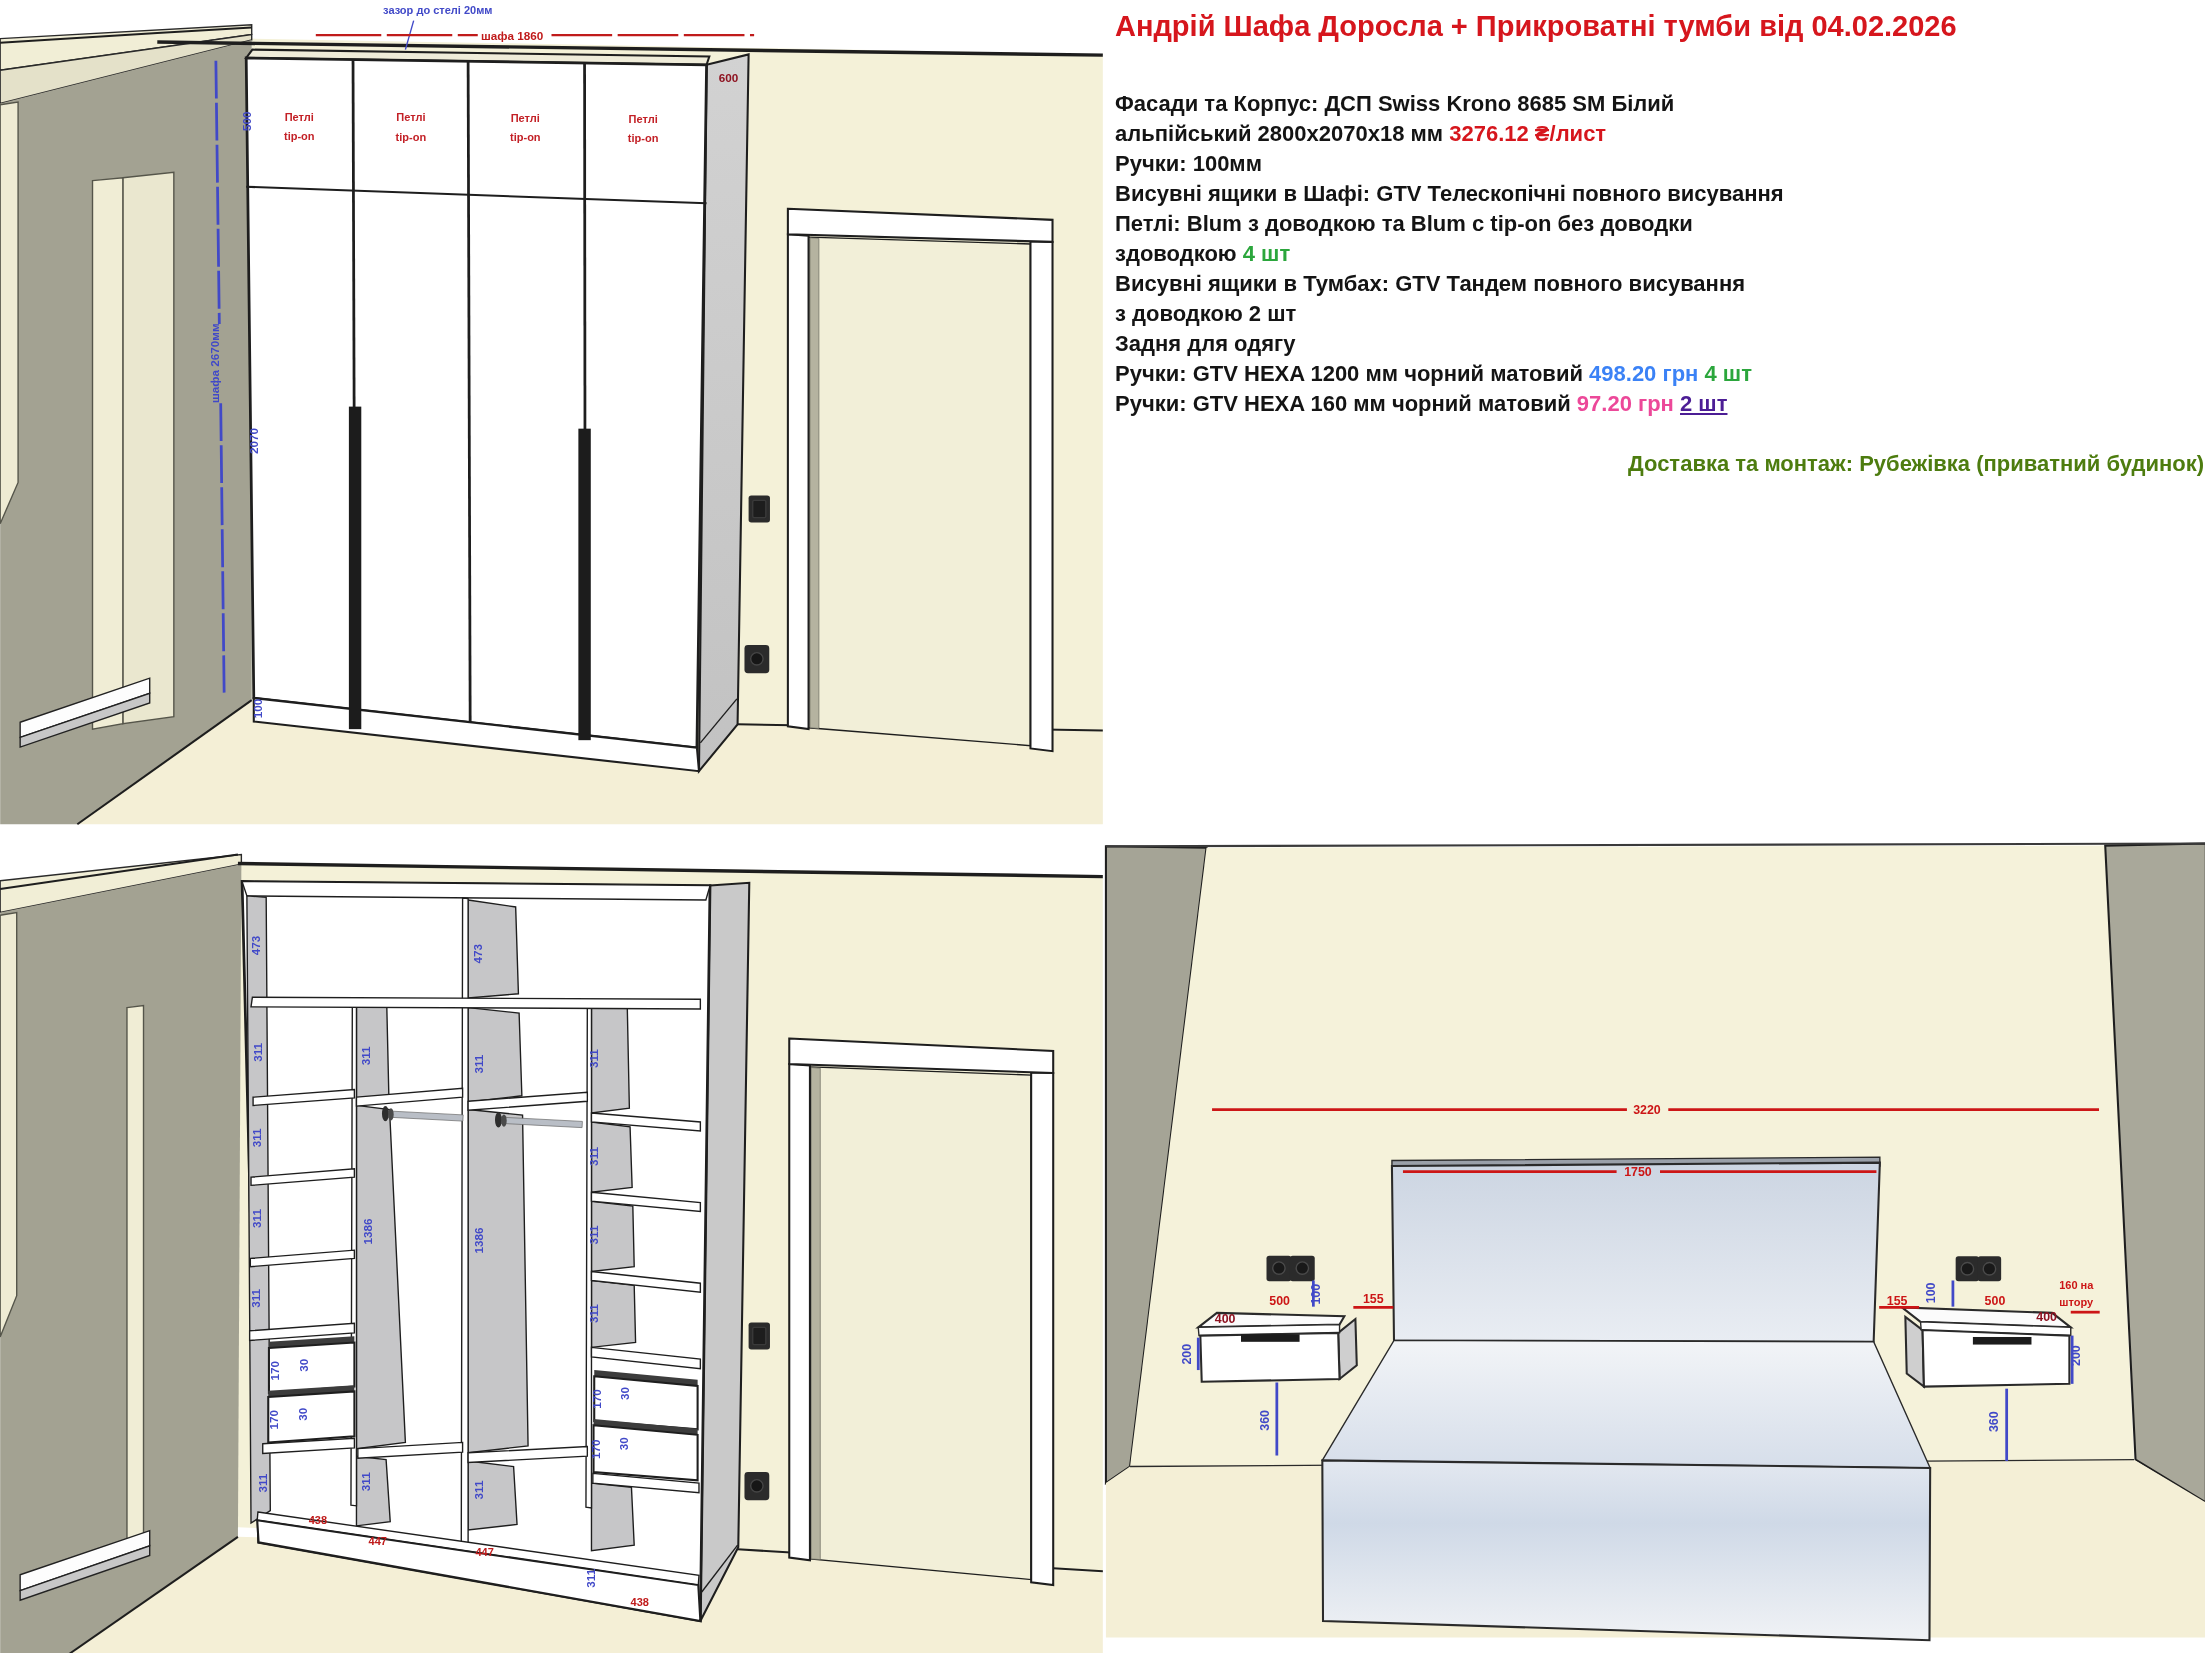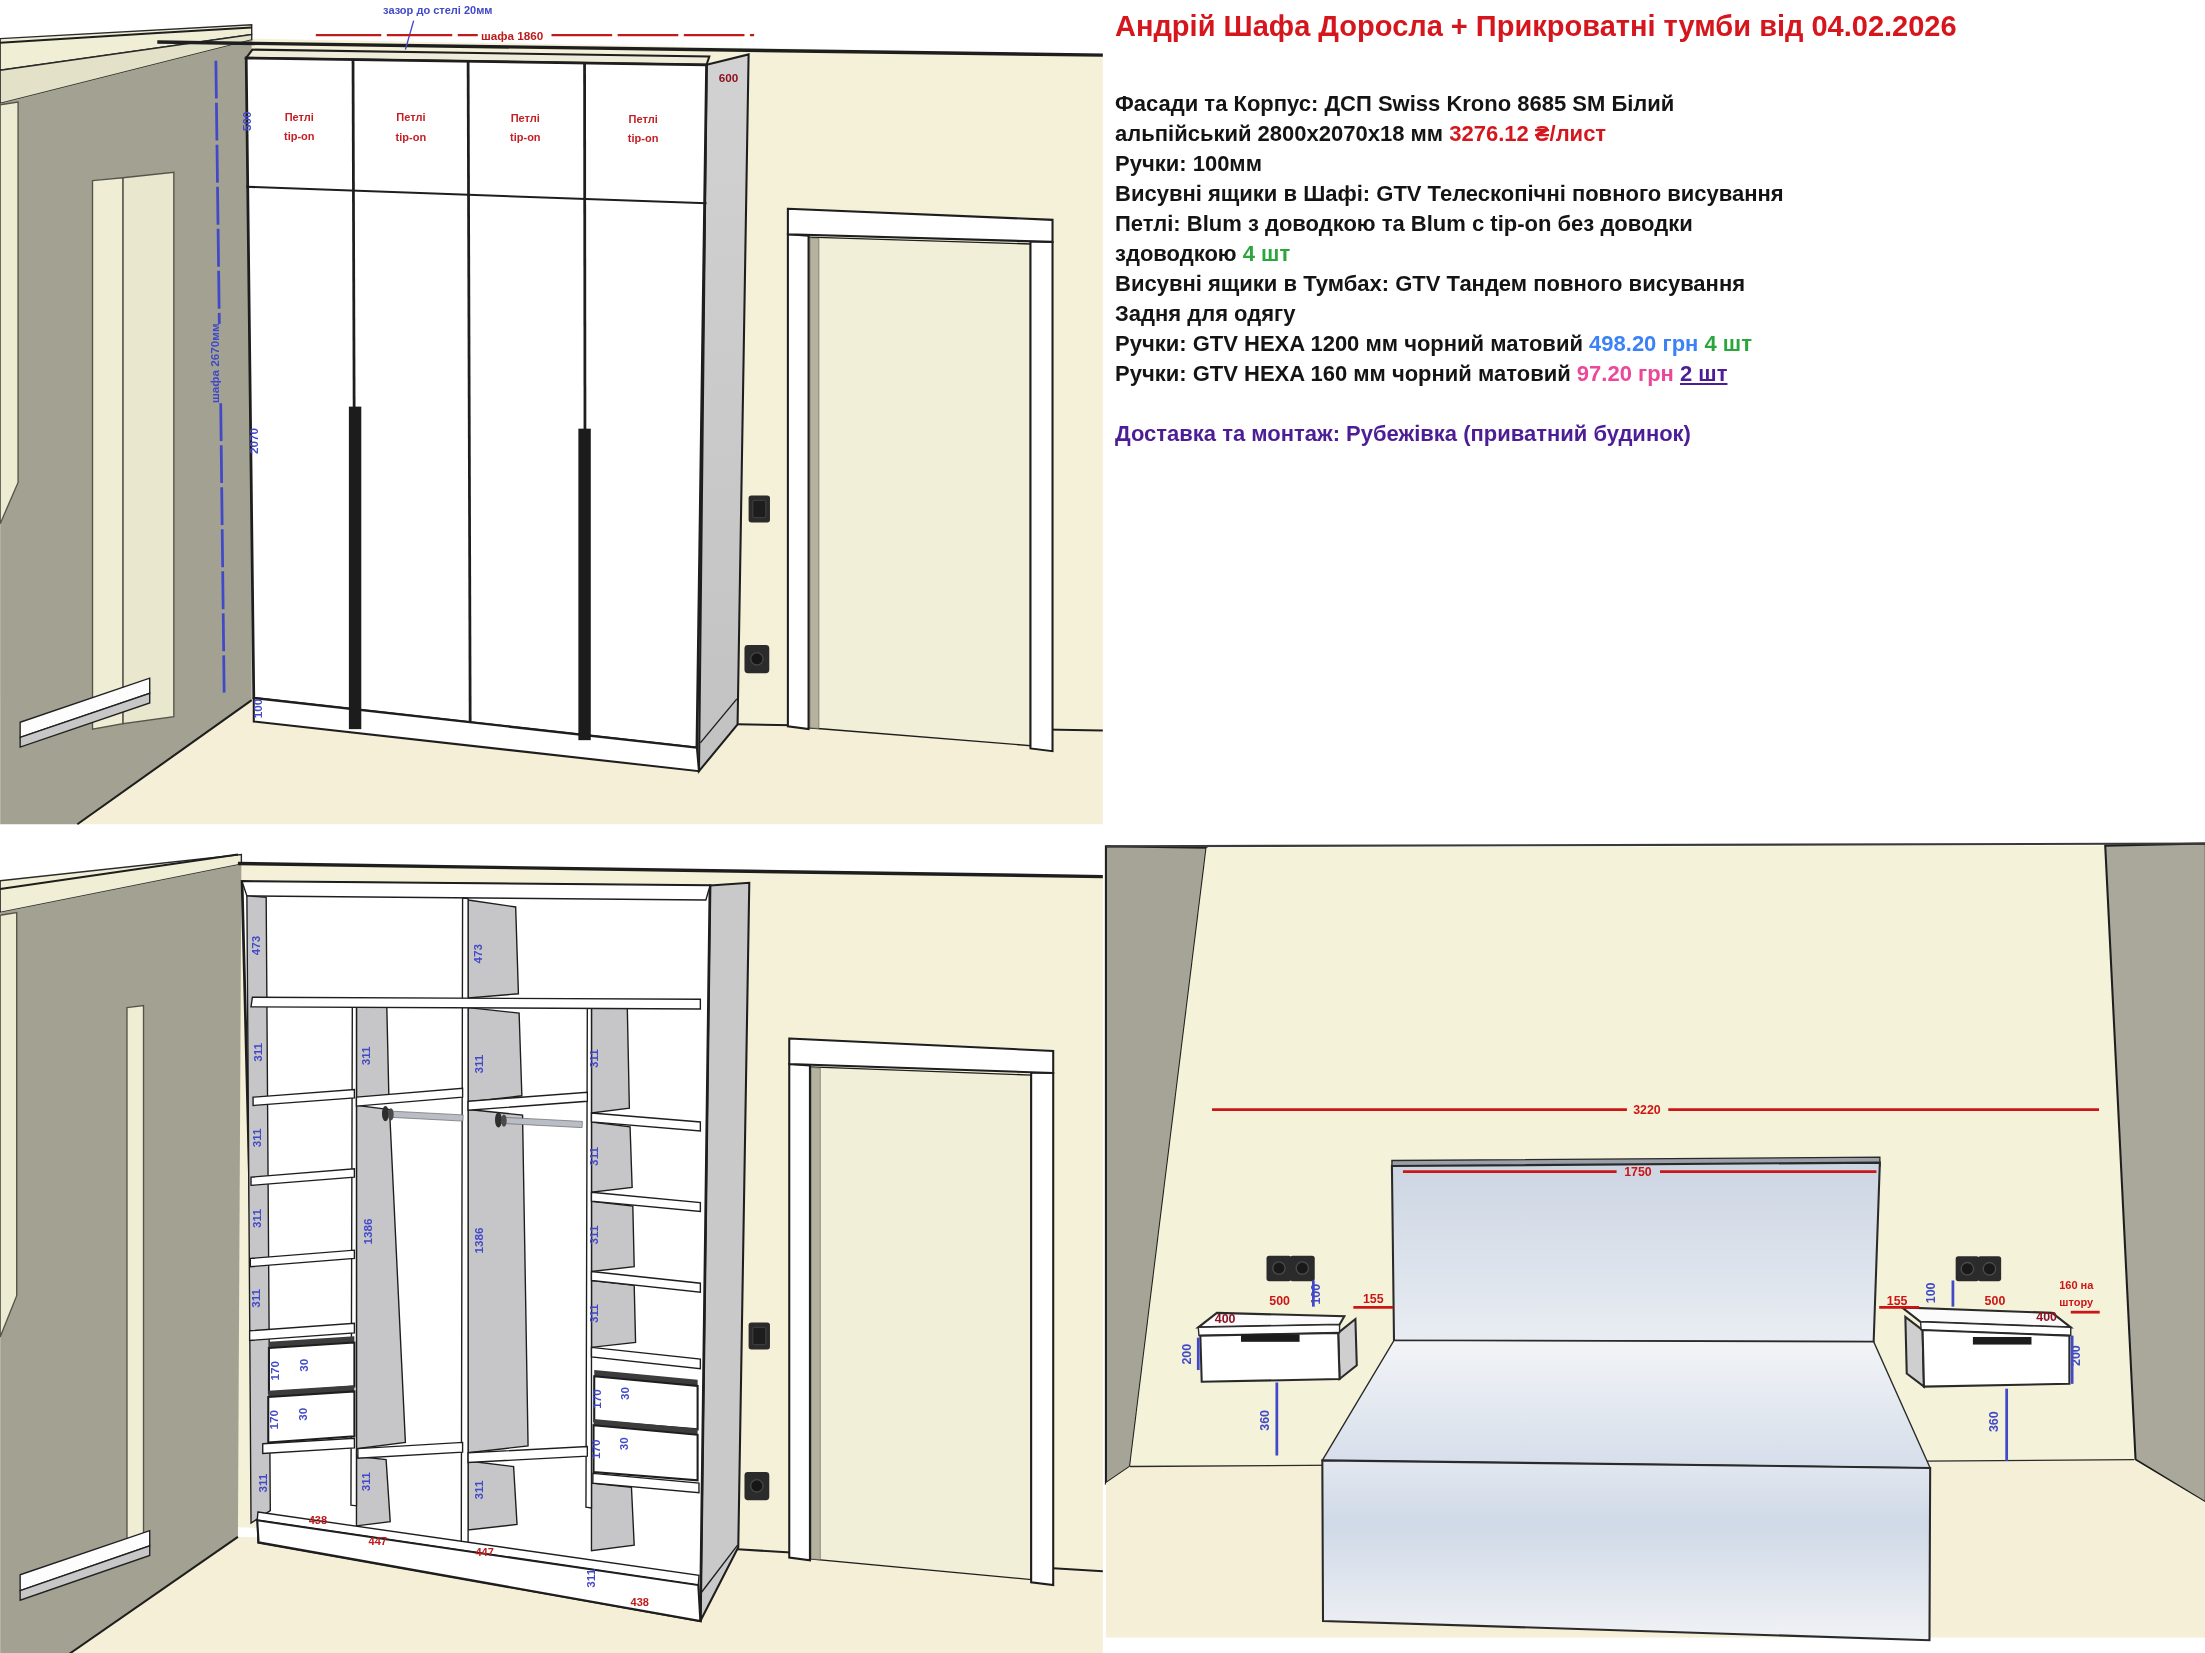--- a/index.html
+++ b/index.html
@@ -392,19 +392,20 @@
 
 <div class="abs" style="left:1115px;top:11px;width:1089px;font-size:22px;line-height:30px;color:#141414;">
 <div style="font-size:29px;color:#d6161d;margin-bottom:48px;">Андрій Шафа Доросла + Прикроватні тумби від 04.02.2026</div>
 <div>Фасади та Корпус: ДСП Swiss Krono 8685 SM Білий</div>
 <div>альпійський 2800х2070х18 мм <span style="color:#d6161d;">3276.12 ₴/лист</span></div>
 <div>Ручки: 100мм</div>
 <div>Висувні ящики в Шафі: GTV Телескопічні повного висування</div>
 <div>Петлі: Blum з доводкою та Blum с tip-on без доводки</div>
 <div>здоводкою <span style="color:#2ba63c;">4 шт</span></div>
 <div>Висувні ящики в Тумбах: GTV Тандем повного висування</div>
+<div>з доводкою 2 шт</div>
 <div>Задня для одягу</div>
 <div>Ручки: GTV HEXA 1200 мм чорний матовий <span style="color:#3b82f6;">498.20 грн</span> <span style="color:#2ba63c;">4 шт</span></div>
 <div>Ручки: GTV HEXA 160 мм чорний матовий <span style="color:#ec4899;">97.20 грн</span> <span style="color:#4c1d95;text-decoration:underline;">2 шт</span></div>
-<div style="margin-top:30px;color:#4c1d95;">Доставка та монтаж: Рубежівка (приватний будинок)</div>
+<div style="margin-top:30px;color:#4d7c0f;text-align:right;">Доставка та монтаж: Рубежівка (приватний будинок)</div>
 </div>
 </div>
 
 
 </body></html>

